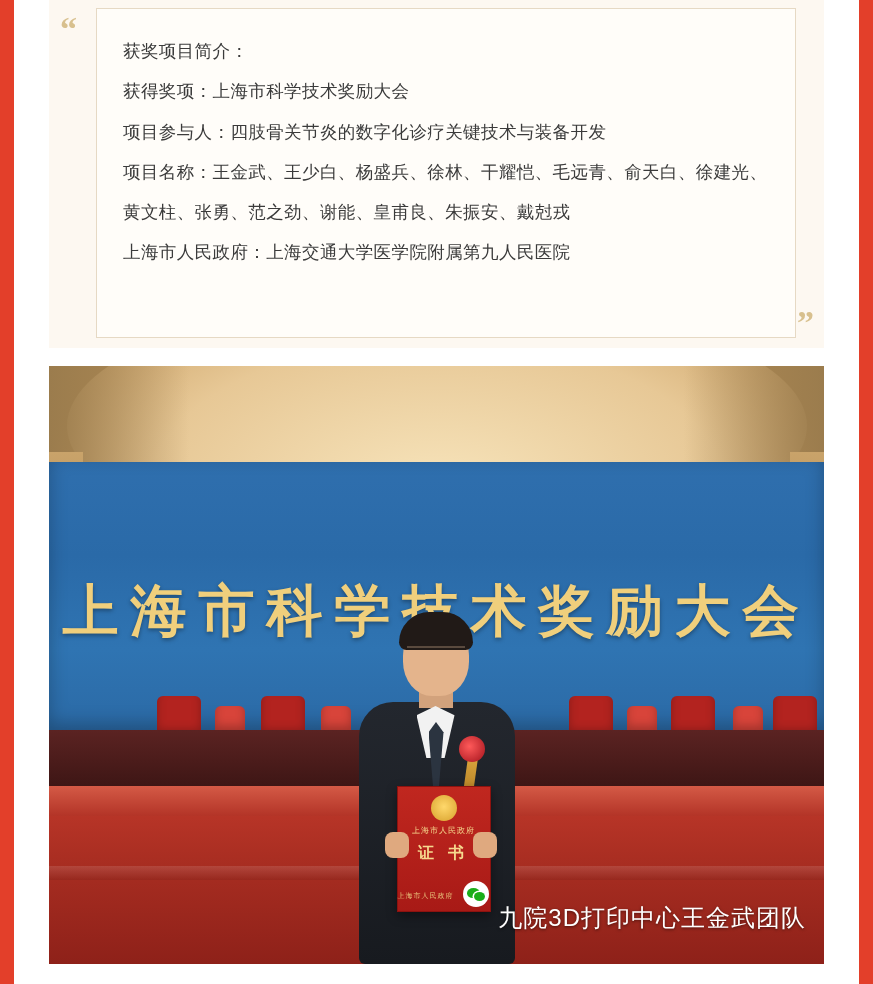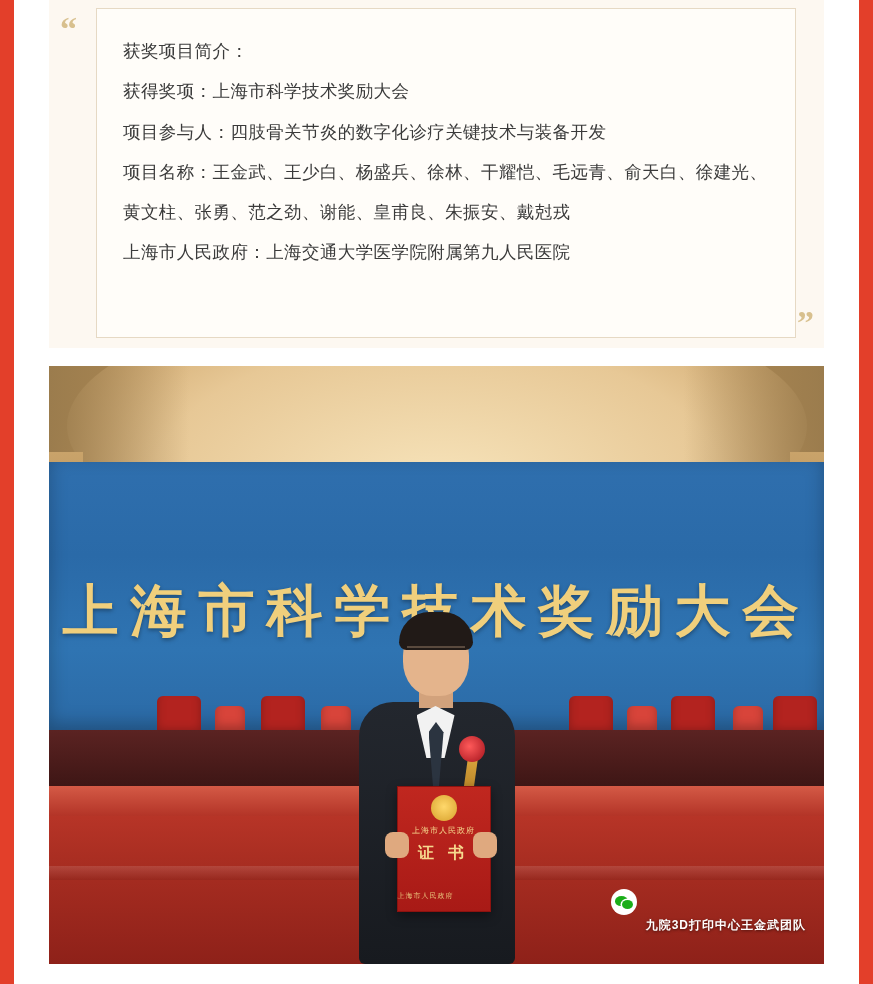--- a/index.html
+++ b/index.html
@@ -350,22 +350,22 @@
     content: "";
     position: absolute;
     left: 11px; top: 11px;
     width: 11px; height: 9px;
     background: #1aad19;
     border-radius: 50%;
     box-shadow: 0 0 0 1.5px #ffffff;
   }
   .credit-text {
     color: #ffffff;
-    font-size: 12px;
-    font-weight: bold;
+    font-size: 24px;
+    font-weight: normal;
     letter-spacing: 1px;
     text-shadow: 0 1px 3px rgba(0,0,0,0.55);
     white-space: nowrap;
     margin-top: 48px;
   }
 </style>
 </head>
 <body>
 
 <div class="page">

